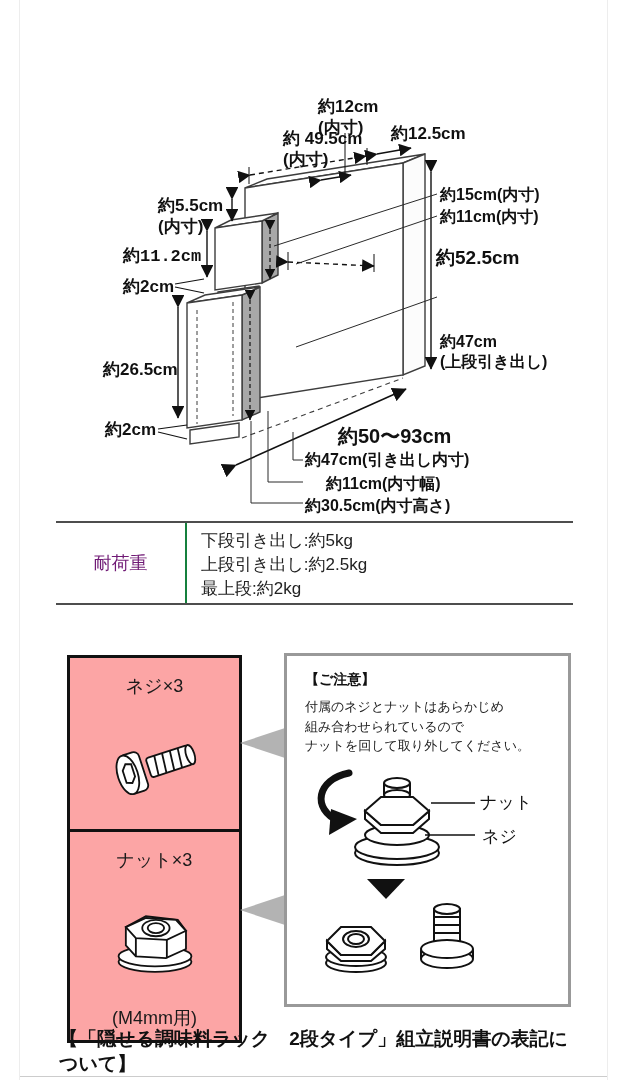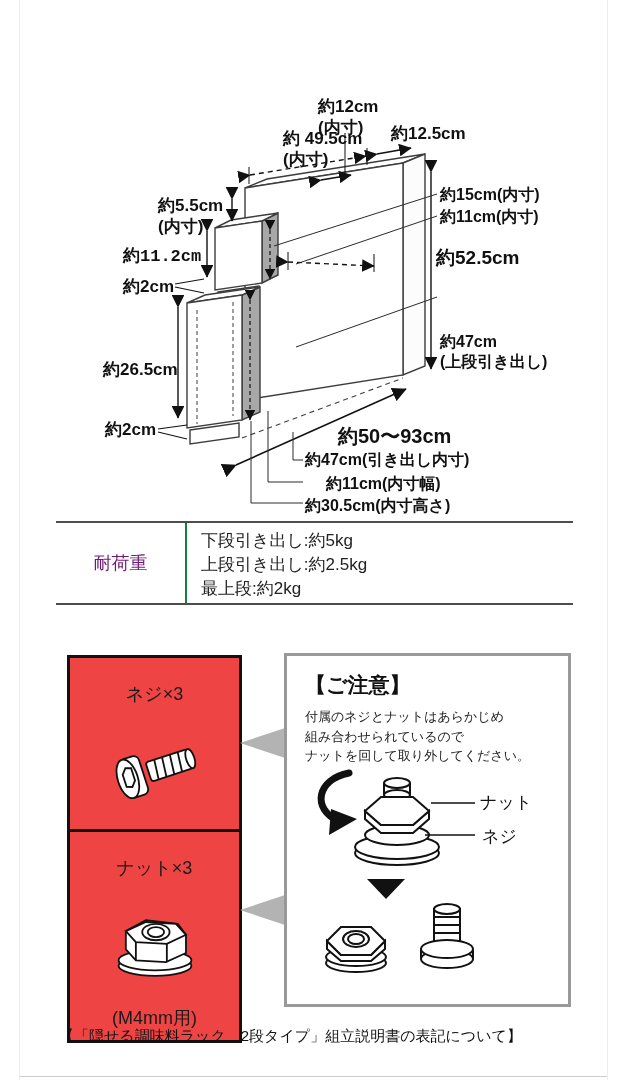--- a/index.html
+++ b/index.html
@@ -20,42 +20,42 @@
   
   .load-table{position:absolute;left:56px;top:521px;width:517px;height:80px;
               border-top:2px solid #4d4d4d;border-bottom:2px solid #4d4d4d;display:flex;}
   .lt-left{width:129px;display:flex;align-items:center;justify-content:center;
            font-size:18px;color:#701a75;}
   .lt-right{flex:1;border-left:2px solid #15803d;padding:4px 0 0 14px;
             font-size:17px;line-height:24px;color:#222;display:flex;flex-direction:column;justify-content:center;}
 
   
   .part-box{position:absolute;left:67px;width:175px;height:214px;border:3px solid #111;
-            background:#ef4444;box-sizing:border-box;display:flex;flex-direction:column;
-            align-items:center;justify-content:space-between;padding:24px 0 10px 0;}
+            background:#fca5a5;box-sizing:border-box;display:flex;flex-direction:column;
+            align-items:center;justify-content:space-between;padding:16px 0 10px 0;}
   .part-box.b1{top:655px;}
   .part-box.b2{top:829px;gap:8px;}
   .part-title{font-size:18px;color:#1a1a1a;}
   .part-spec{font-size:18px;color:#1a1a1a;}
 
   .callout{position:absolute;width:0;height:0;border-top:15px solid transparent;
            border-bottom:15px solid transparent;border-right:45px solid #b3b3b3;}
   .callout.t1{left:240px;top:728px;}
   .callout.t2{left:240px;top:895px;}
 
   .caution-box{position:absolute;left:284px;top:653px;width:287px;height:354px;
                border:3px solid #999;background:#fff;box-sizing:border-box;}
-  .caution-title{margin:15px 0 0 18px;font-size:21px;font-weight:bold;color:#111;}
+  .caution-title{margin:15px 0 0 18px;font-size:14px;font-weight:bold;color:#111;}
   .caution-body{margin:8px 0 0 18px;font-size:13px;line-height:1.5;color:#222;}
   .caution-art{position:absolute;left:0;top:105px;}
   .c-label{position:absolute;font-size:17px;color:#111;white-space:nowrap;}
 
   
-  .footer{position:absolute;left:59px;top:1026px;width:512px;font-size:15px;
-          font-weight:normal;line-height:1.32;color:#111;}
+  .footer{position:absolute;left:59px;top:1026px;width:512px;font-size:19px;
+          font-weight:bold;line-height:1.32;color:#111;}
   .bottom-divider{position:absolute;left:20px;top:1076px;width:587px;height:1px;background:#ccc;}
 </style>
 </head>
 <body>
 
 <div class="page">
   <div class="edge l"></div>
   <div class="edge r"></div>
 
   <div class="diagram">

